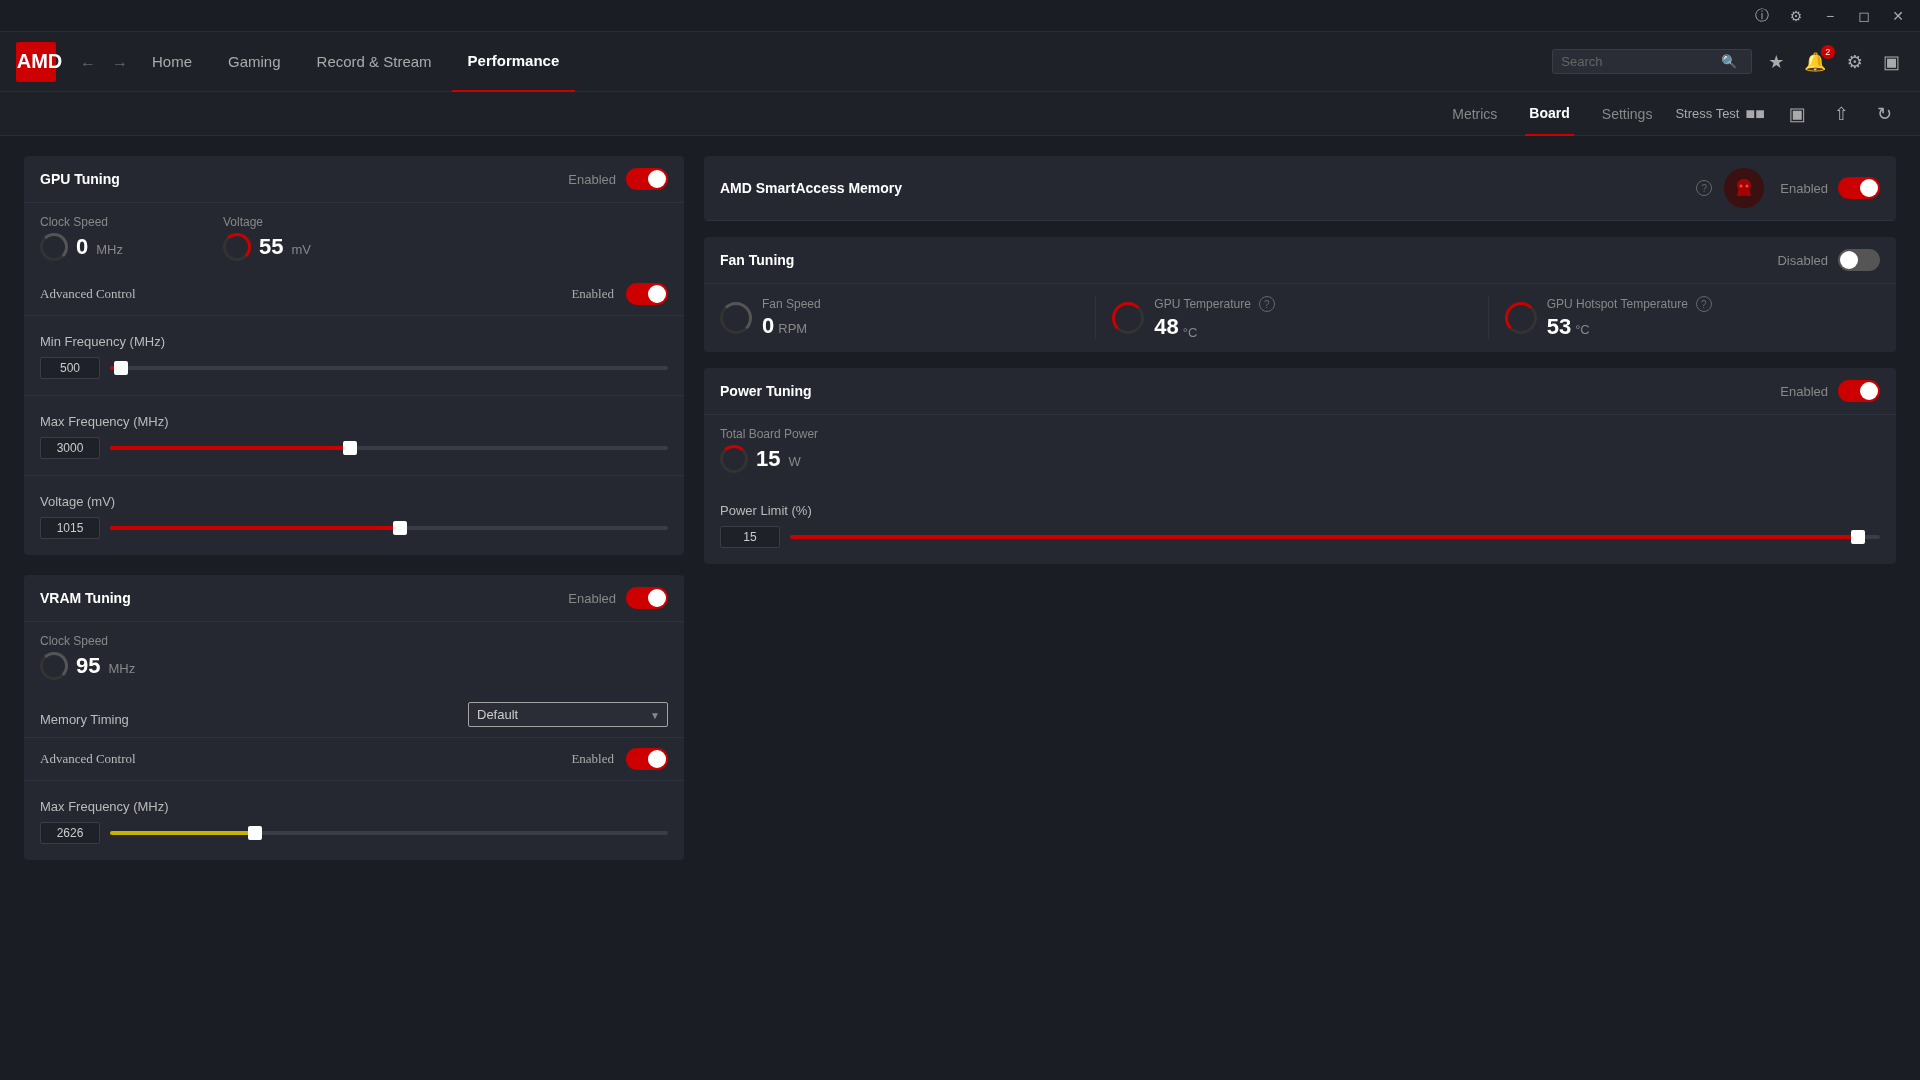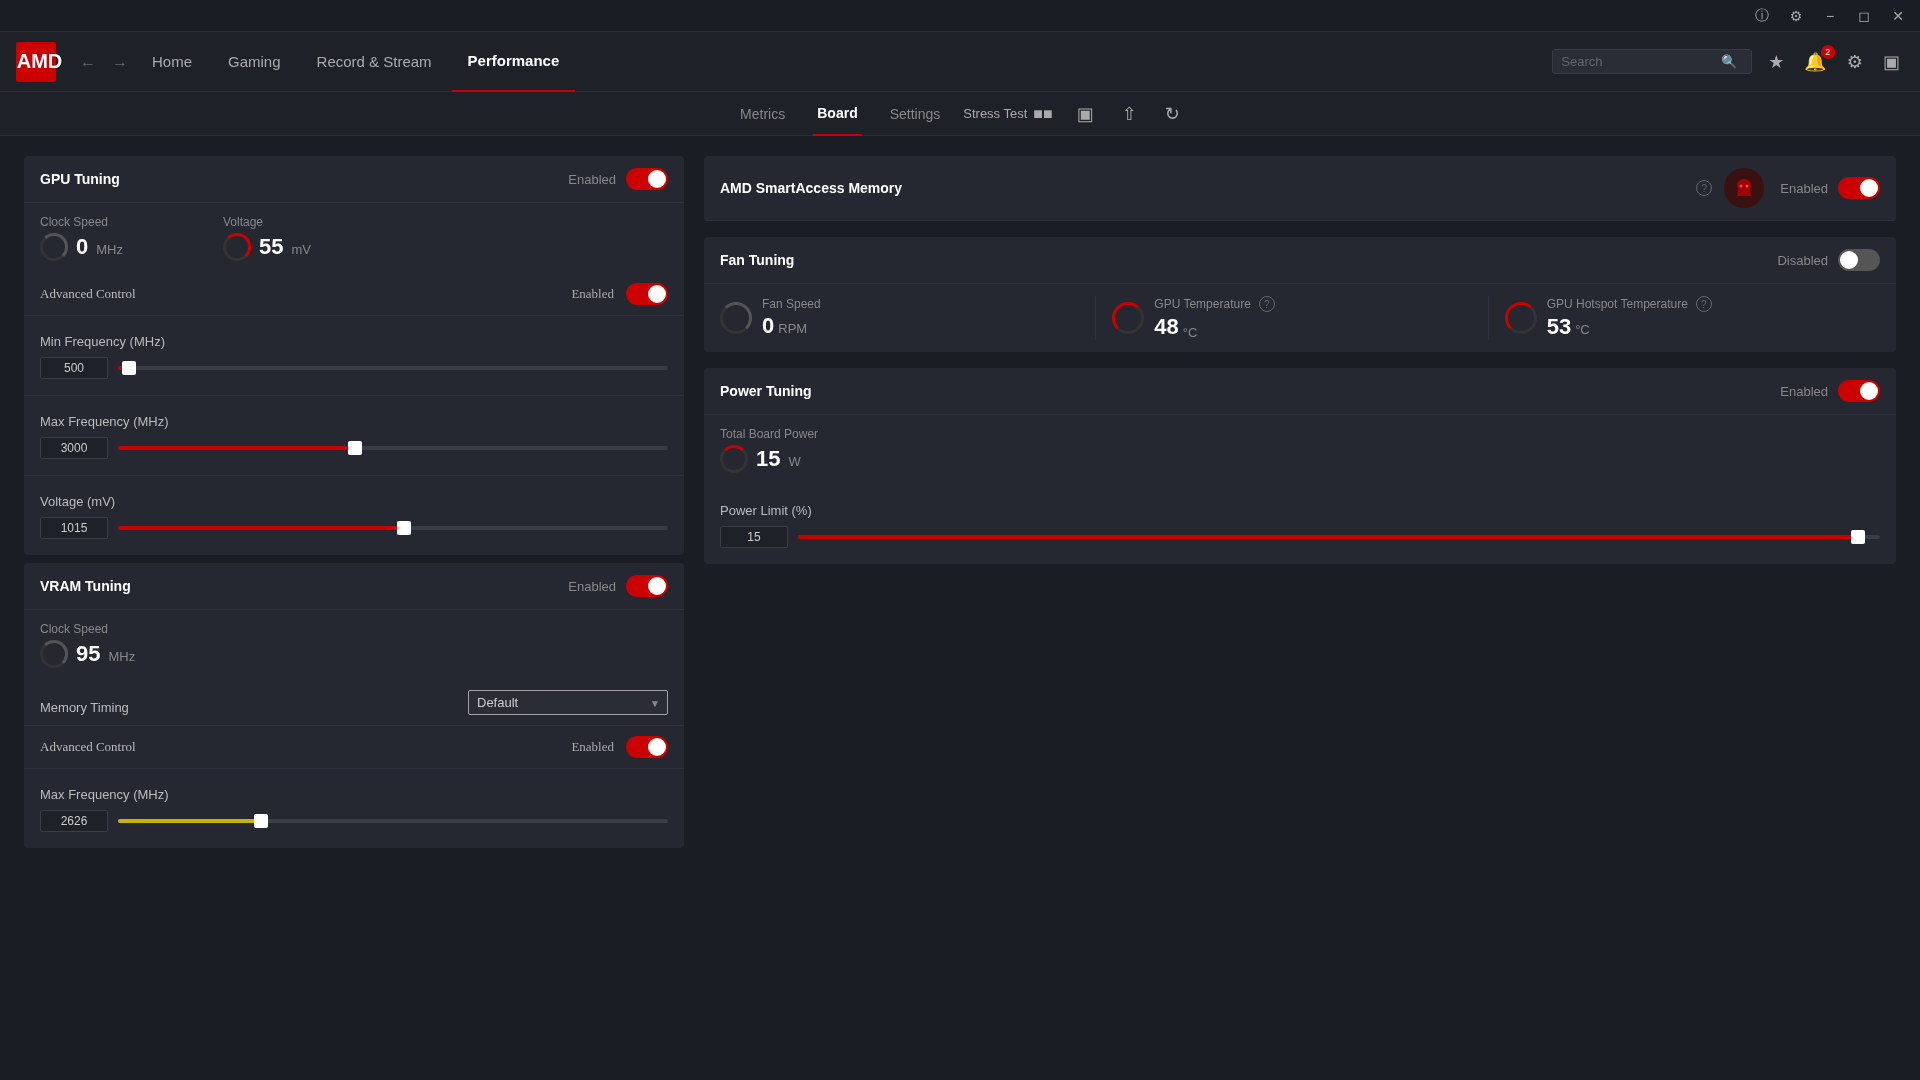--- a/index.html
+++ b/index.html
@@ -115,21 +115,21 @@
     }
 
     
     .sub-nav {
       background: #1e2128;
       height: 44px;
       display: flex;
       align-items: center;
       padding: 0 24px;
       border-bottom: 1px solid #2a2d35;
-      justify-content: center;
+      justify-content: flex-end;
     }
     .sub-nav-tabs {
       display: flex;
       gap: 24px;
     }
     .sub-tab {
       color: #888;
       font-size: 14px;
       cursor: pointer;
       height: 44px;
@@ -158,21 +158,21 @@
       display: flex;
       padding: 20px 24px;
       gap: 20px;
       height: calc(1080px - 32px - 60px - 44px);
       overflow-y: auto;
     }
     .left-panel {
       flex: 0 0 660px;
       display: flex;
       flex-direction: column;
-      gap: 8px;
+      gap: 20px;
     }
     .right-panel {
       flex: 1;
       display: flex;
       flex-direction: column;
       gap: 16px;
     }
 
     
     .card {
@@ -294,21 +294,21 @@
       align-items: center;
       gap: 10px;
     }
     .slider-val-box {
       background: #1e2128;
       border: 1px solid #3a3d45;
       color: #ccc;
       font-size: 12px;
       padding: 3px 6px;
       border-radius: 2px;
-      width: 68px;
+      width: 60px;
       text-align: center;
     }
     .slider-track {
       flex: 1;
       height: 4px;
       background: #3a3d45;
       border-radius: 2px;
       position: relative;
     }
     .slider-fill {

